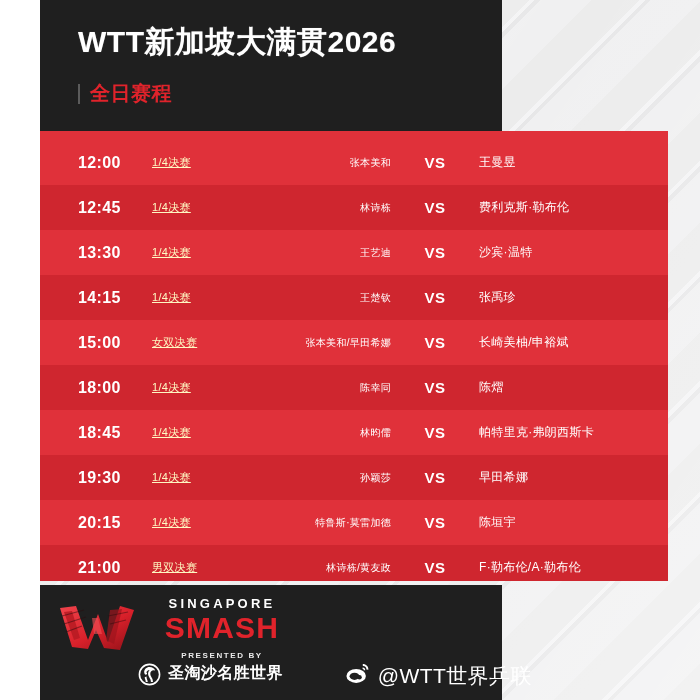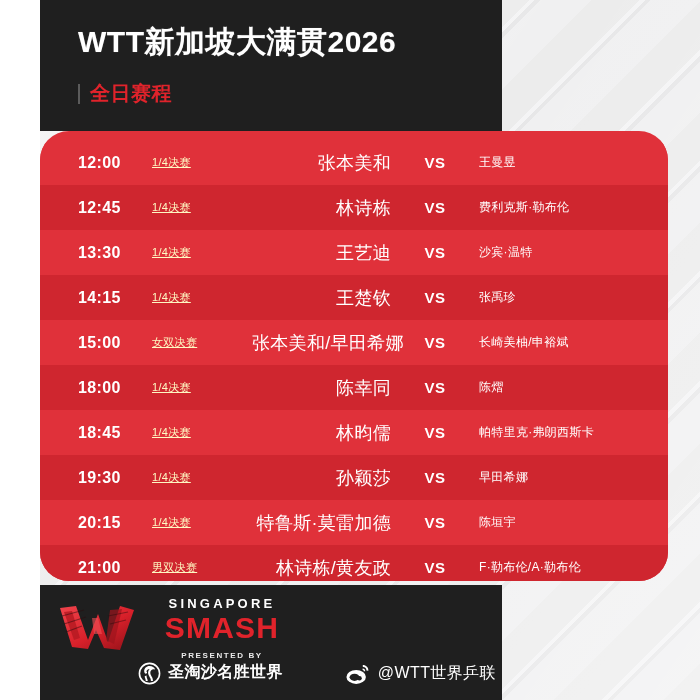--- a/index.html
+++ b/index.html
@@ -97,21 +97,20 @@
 
   
   .schedule {
     position: absolute;
     left: 0;
     top: 131px;
     width: 628px;
     height: 450px;
     background: #e0313a;
     overflow: hidden;
-    border-radius: 29px;
   }
   .rows {
     position: absolute;
     left: 0;
     top: 9px;
     width: 100%;
   }
   .row {
     position: relative;
     display: flex;
@@ -140,21 +139,21 @@
     letter-spacing: 0.3px;
     white-space: nowrap;
     text-decoration: underline;
   }
   .cell-p1 {
     width: 155px;
     text-align: right;
     padding-right: 16px;
     box-sizing: border-box;
     color: #ffffff;
-    font-size: 18px;
+    font-size: 10px;
     letter-spacing: 0.3px;
     white-space: nowrap;
   }
   .cell-vs {
     width: 56px;
     text-align: center;
     color: #ffffff;
     font-size: 15px;
     font-weight: bold;
     letter-spacing: 0.6px;
@@ -231,21 +230,21 @@
     gap: 7px;
   }
   .sponsor-name {
     color: #ffffff;
     font-size: 16px;
     font-weight: bold;
     letter-spacing: 0.4px;
   }
   .weibo-handle {
     color: #ffffff;
-    font-size: 16px;
+    font-size: 21px;
     letter-spacing: 0.4px;
   }
   .spacer-gap { width: 26px; }
 </style>
 </head>
 <body>
 
 <div id="poster">
 
   <div class="bg-diagonals"></div>

